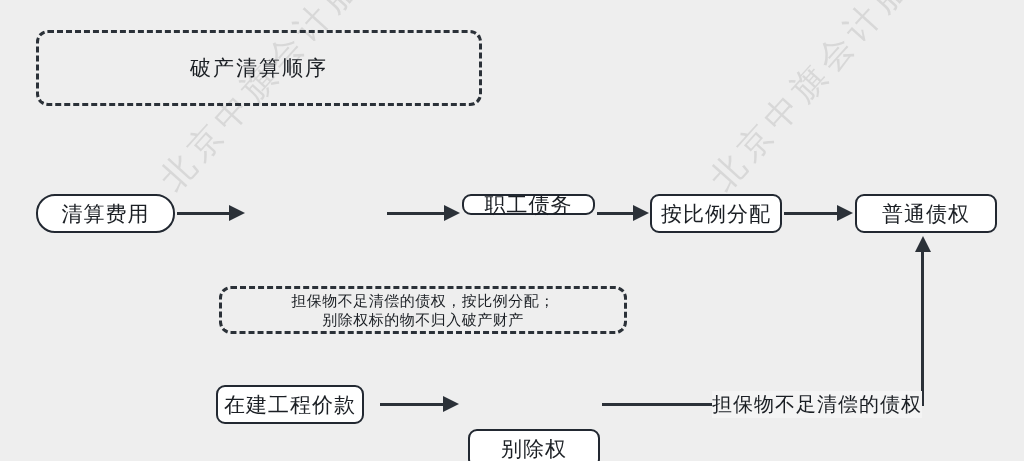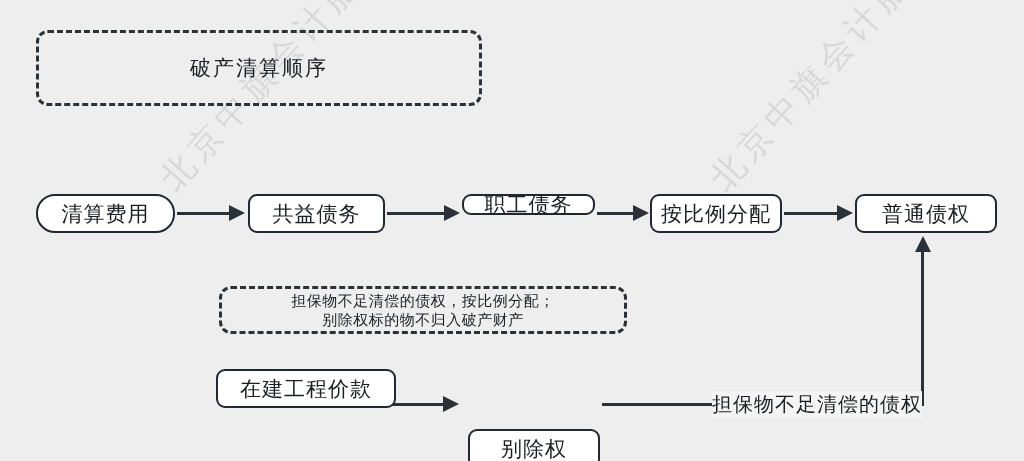--- a/index.html
+++ b/index.html
@@ -128,23 +128,20 @@
     <span>破产清算顺序</span>
   </div>
 
   <div class="node" style="left:36px; top:194px; width:139px; height:39px;border-radius:19px;">
     <span>清算费用</span>
   </div>
 
   <div class="conn-line" style="left:177px; top:211.5px; width:52px; height:3px;"></div>
   <div class="arrow-head arrow-right" style="left:229px; top:205px;"></div>
 
-  <div class="node" style="left:248px; top:194px; width:137px; height:39px;">
-    <span>共益债务</span>
-  </div>
 
   <div class="conn-line" style="left:387px; top:211.5px; width:57px; height:3px;"></div>
   <div class="arrow-head arrow-right" style="left:444px; top:205px;"></div>
 
   <div class="node" style="left:462px; top:194px; width:133px; height:21px;">
     <span>职工债务</span>
   </div>
 
   <div class="conn-line" style="left:597px; top:211.5px; width:36px; height:3px;"></div>
   <div class="arrow-head arrow-right" style="left:633px; top:205px;"></div>
@@ -158,21 +155,21 @@
 
   <div class="node" style="left:855px; top:194px; width:142px; height:39px;">
     <span>普通债权</span>
   </div>
 
   <div class="dashed-box" id="note-box">
     <span class="note-line">担保物不足清偿的债权，按比例分配；</span>
     <span class="note-line">别除权标的物不归入破产财产</span>
   </div>
 
-  <div class="node" style="left:216px; top:369px; width:180px; height:39px;">
+  <div class="node" style="left:216px; top:385px; width:148px; height:39px;">
     <span>在建工程价款</span>
   </div>
 
   <div class="conn-line" style="left:380px; top:402.5px; width:63px; height:3px;"></div>
   <div class="arrow-head arrow-right" style="left:443px; top:396px;"></div>
 
   <div class="node" style="left:468px; top:385px; width:132px; height:39px;margin-top:44px;">
     <span>别除权</span>
   </div>
 

